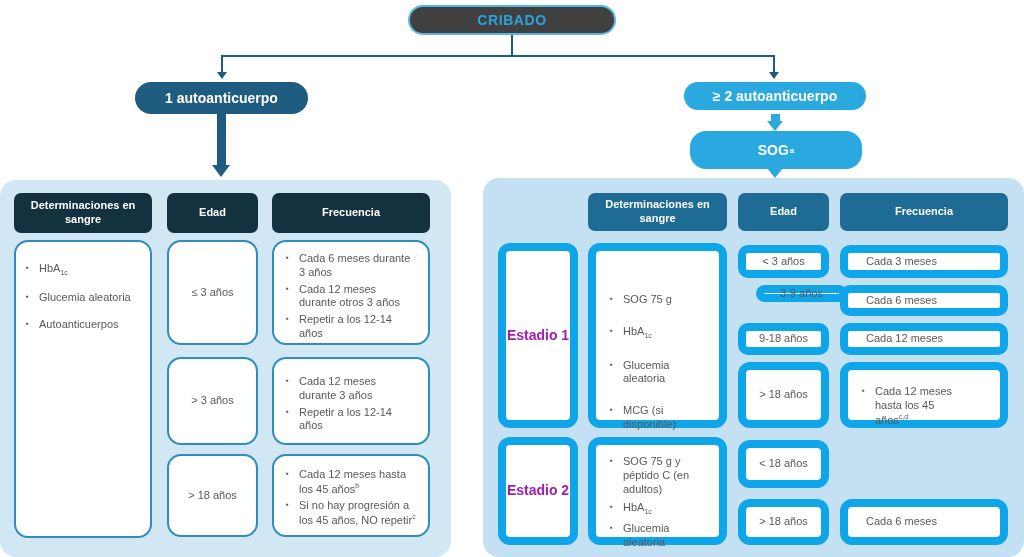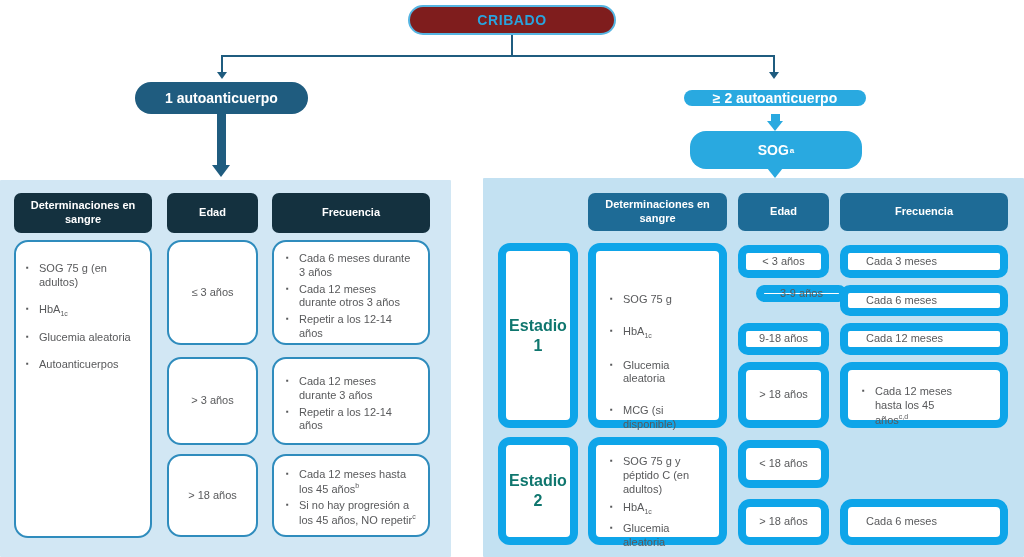--- a/index.html
+++ b/index.html
@@ -6,57 +6,57 @@
   .canvas {
     position:relative; width:1024px; height:557px; overflow:hidden;
     font-family:"Liberation Sans", sans-serif; background:#ffffff;
   }
   
   .pill {
     position:absolute; display:flex; align-items:center; justify-content:center;
     border-radius:16px; font-weight:bold; font-size:14px; color:#fff;
     box-sizing:border-box;
   }
-  .pill.outline { background:#7f1d1d; border:2px solid #55b5e2; color:#2aa3dc; letter-spacing:.6px; }
+  .pill.outline { background:#404040; border:2px solid #55b5e2; color:#2aa3dc; letter-spacing:.6px; }
   .pill.dark   { background:#1f5c7f; }
   .pill.bright { background:#29a9e0; }
   .pill sup { font-size:8px; vertical-align:super; margin-left:1px; }
   
   .line { position:absolute; background:#1f5c7f; }
   .ah-sm { position:absolute; width:0; height:0;
     border-left:5px solid transparent; border-right:5px solid transparent;
     border-top:7px solid #1f5c7f; }
   .shaft { position:absolute; }
   .shaft.dark-c { background:#1f5c7f; }
   .shaft.bright-c { background:#29a9e0; }
   .head { position:absolute; width:0; height:0; }
   .head.dark-c { border-left:9px solid transparent; border-right:9px solid transparent; border-top:12px solid #1f5c7f; }
   .head.bright-c { border-left:8px solid transparent; border-right:8px solid transparent; border-top:10px solid #29a9e0; }
   
-  .panel { position:absolute; border-radius:1px; }
+  .panel { position:absolute; border-radius:16px; }
   .panel.left-p  { background:#d2e7f4; }
   .panel.right-p { background:#c3e1f2; }
   
   .hdr {
     position:absolute; display:flex; align-items:center; justify-content:center;
     text-align:center; color:#fff; font-weight:bold; font-size:11px; line-height:1.25;
     border-radius:7px; padding:0 6px; box-sizing:border-box;
   }
   .hdr.navy { background:#14313f; }
   .hdr.teal { background:#1e6b96; }
   
   .cell {
     position:absolute; background:#fff; border-radius:12px; box-sizing:border-box;
     font-size:11px; color:#58595b; line-height:1.25;
   }
   .cell.lb { border:2px solid #2f8cbd; border-radius:14px; }
   .cell.rb { border:8px solid #0ea5e9; }
   .cell.center { display:flex; align-items:center; justify-content:center; text-align:center; }
   .cell.flat { display:flex; align-items:center; padding-left:18px; }
-  .stage-label { color:#0f766e; font-weight:bold; font-size:16px; }
+  .stage-label { color:#a21caf; font-weight:bold; font-size:14px; }
   
   ul.bullets { list-style:none; margin:0; padding:0; }
   ul.bullets li { position:relative; padding-left:13px; margin-bottom:3px; }
   ul.bullets li::before { content:"▪"; position:absolute; left:0; top:1px; font-size:8px; }
   ul.bullets.gap-lg li { margin-bottom:13px; }
   ul.bullets.gap-md li { margin-bottom:18px; }
   ul.bullets.gap-sm li { margin-bottom:5px; }
   ul.bullets.gap-xs li { margin-bottom:1px; }
   sub { font-size:7px; }
   sup { font-size:7px; vertical-align:super; }
@@ -73,21 +73,21 @@
   <div class="line" style="left:511px;top:35px;width:2px;height:21px"></div>
   <div class="line" style="left:221px;top:55px;width:554px;height:2px"></div>
   <div class="line" style="left:221px;top:55px;width:2px;height:18px"></div>
   <div class="ah-sm" style="left:217px;top:72px"></div>
   <div class="line" style="left:773px;top:55px;width:2px;height:18px"></div>
   <div class="ah-sm" style="left:769px;top:72px"></div>
 
   <div class="pill dark" style="left:135px;top:82px;width:173px;height:32px">
     <span>1 autoanticuerpo</span>
   </div>
-  <div class="pill bright" style="left:684px;top:90px;width:182px;height:16px">
+  <div class="pill bright" style="left:684px;top:82px;width:182px;height:28px">
     <span>≥ 2 autoanticuerpo</span>
   </div>
 
   <div class="shaft dark-c" style="left:217px;top:114px;width:9px;height:52px"></div>
   <div class="head dark-c" style="left:212px;top:165px"></div>
 
   <div class="shaft bright-c" style="left:771px;top:114px;width:9px;height:8px"></div>
   <div class="head bright-c" style="left:767px;top:121px"></div>
 
   <div class="pill bright" style="left:690px;top:131px;width:172px;height:38px">
@@ -105,21 +105,20 @@
     </div>
     <div class="hdr navy" style="left:167px;top:13px;width:91px;height:40px">
       <span>Edad</span>
     </div>
     <div class="hdr navy" style="left:272px;top:13px;width:158px;height:40px">
       <span>Frecuencia</span>
     </div>
 
     <div class="cell lb" style="left:14px;top:60px;width:138px;height:298px;padding:20px 12px 0 10px">
       <ul class="bullets gap-lg">
-        <li><span>SOG 75 g (en adultos)</span></li>
         <li><span>HbA</span><sub>1c</sub></li>
         <li><span>Glucemia aleatoria</span></li>
         <li><span>Autoanticuerpos</span></li>
       </ul>
     </div>
 
     <div class="cell lb center" style="left:167px;top:60px;width:91px;height:105px">
       <span>≤ 3 años</span>
     </div>
     <div class="cell lb center" style="left:167px;top:177px;width:91px;height:88px">

